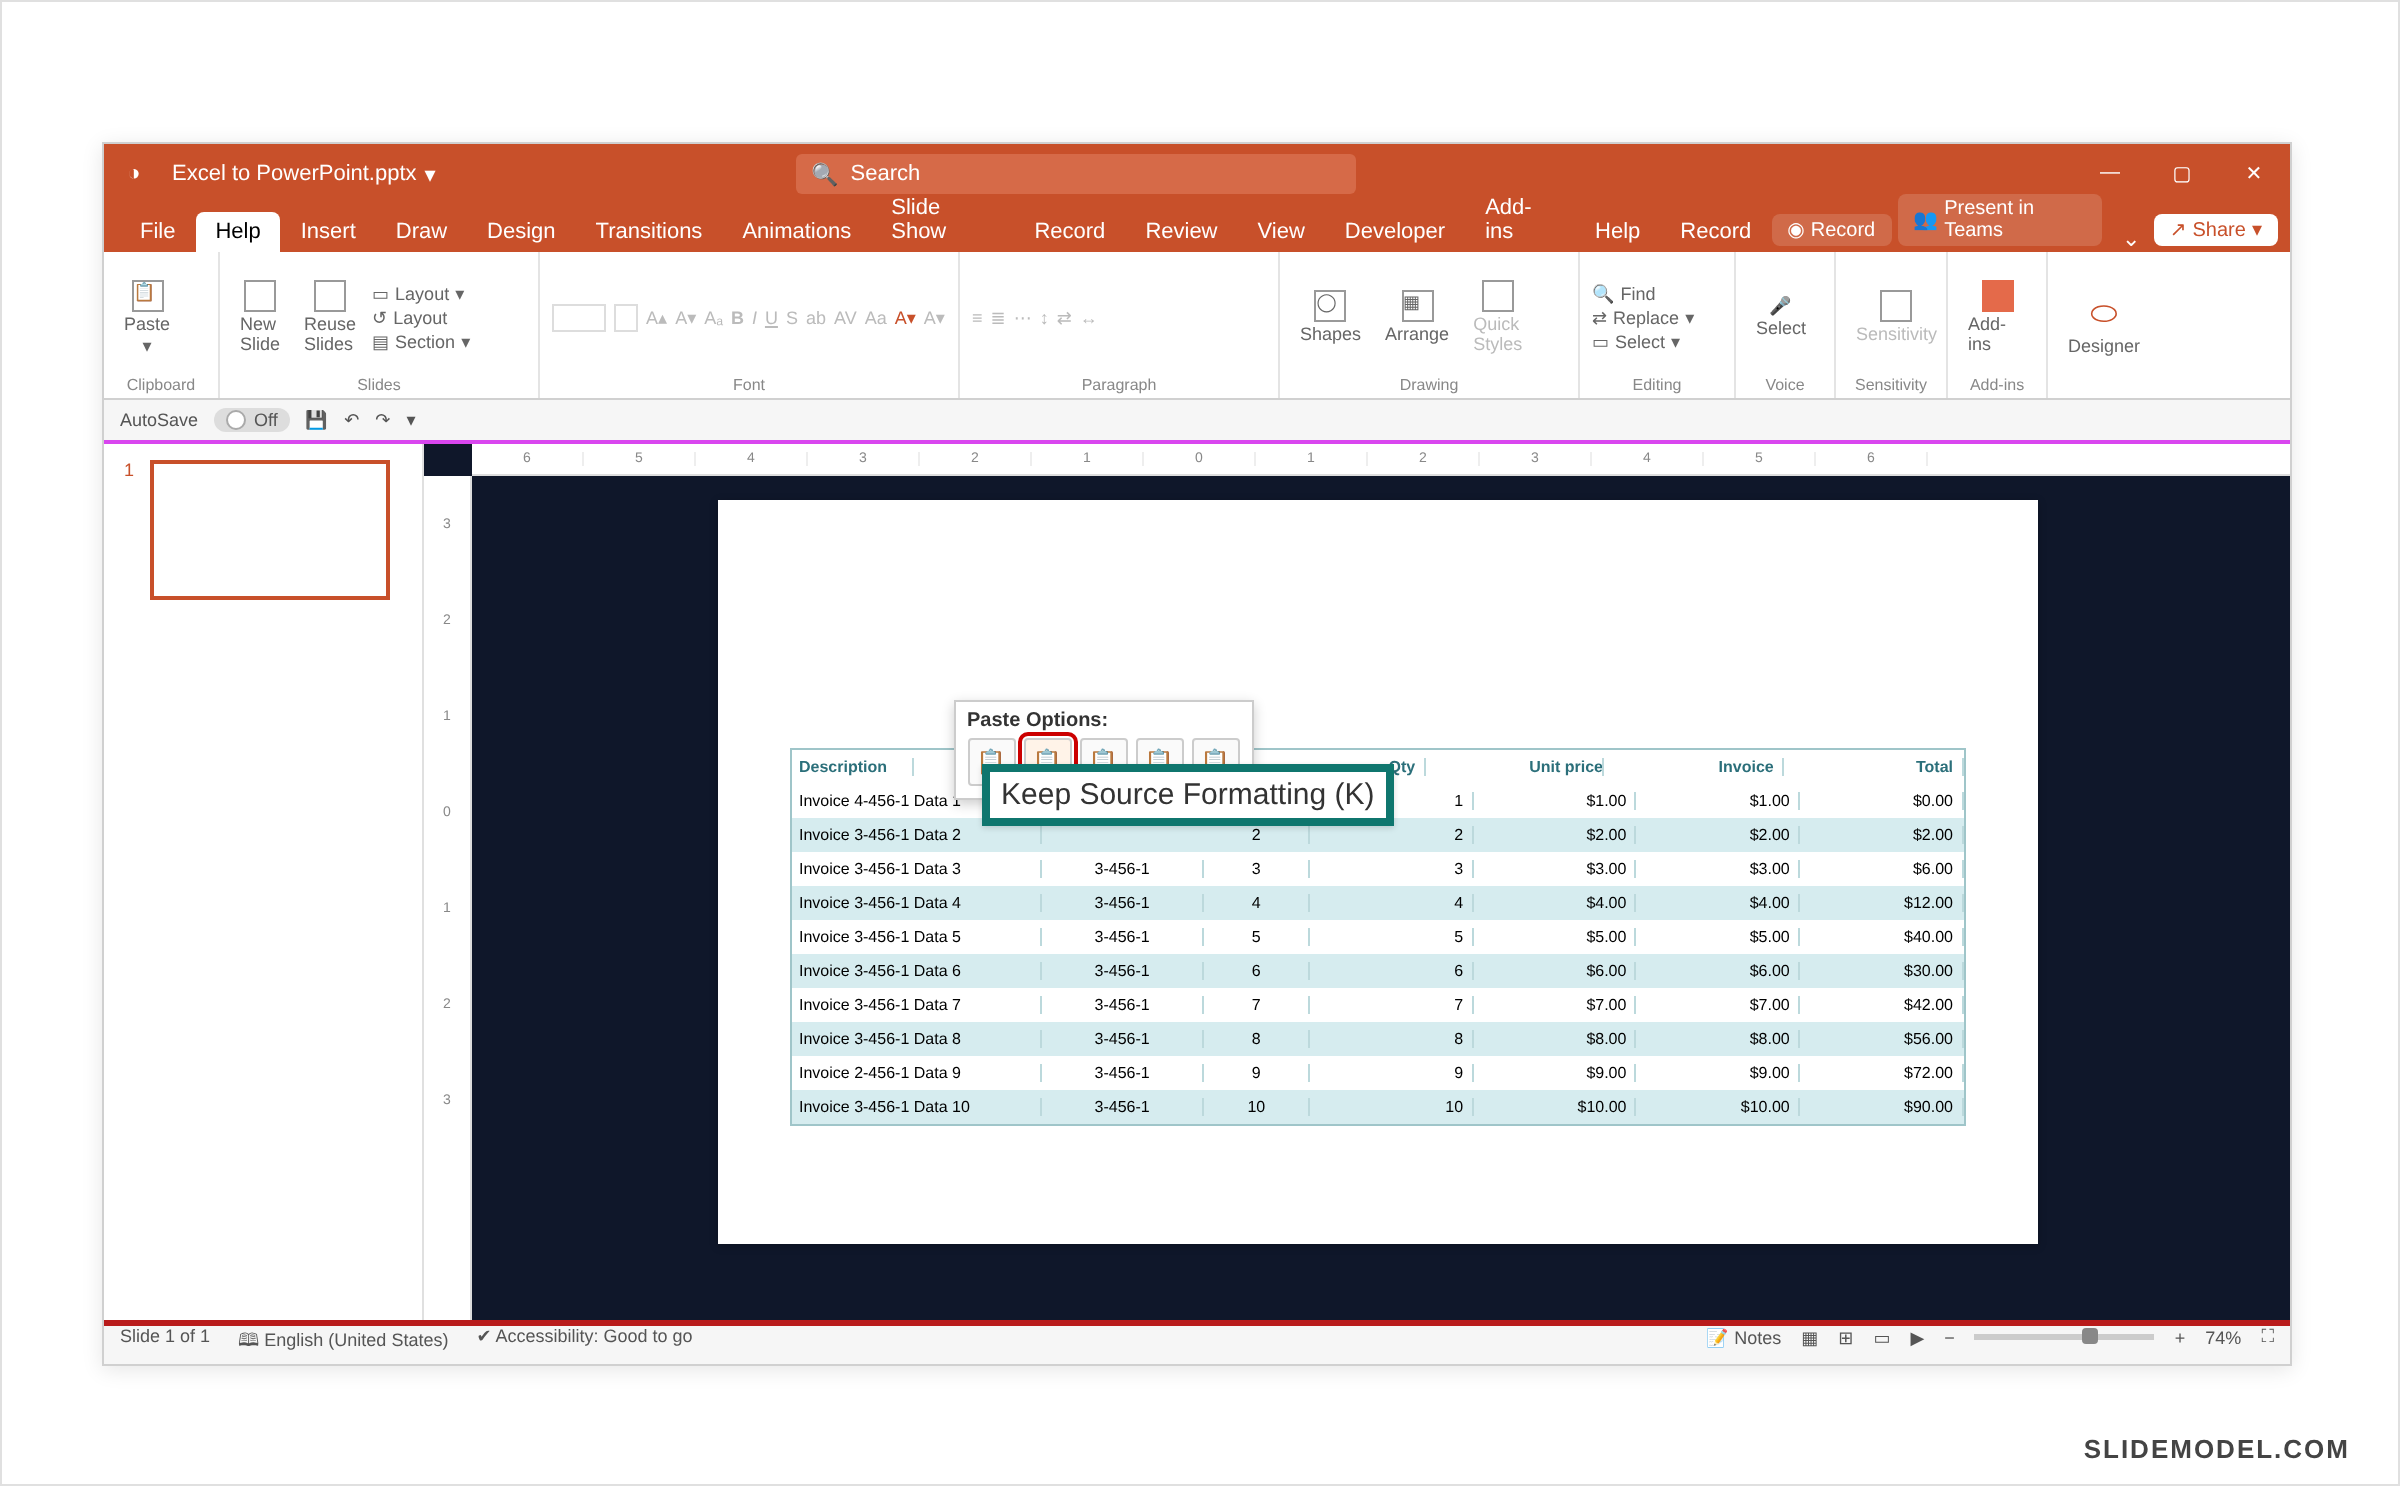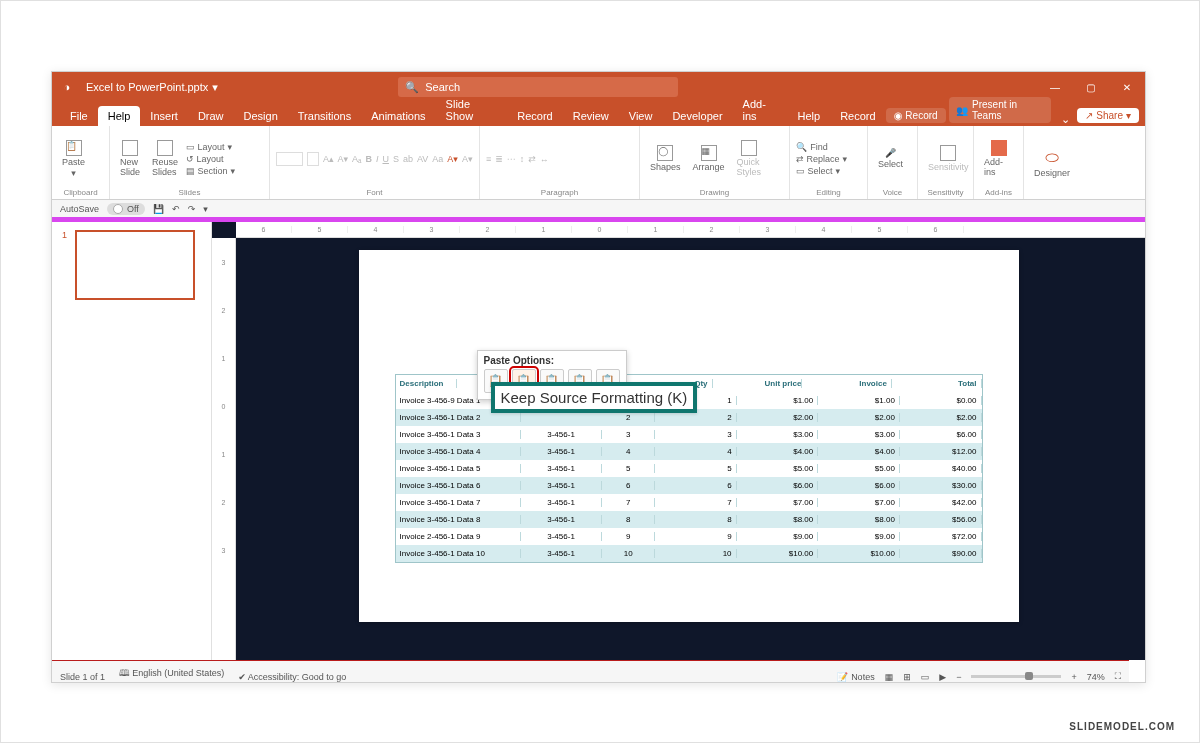--- a/index.html
+++ b/index.html
@@ -24,21 +24,21 @@
   
   .ribbon { height: 74px; background: #fff; border-bottom: 1px solid #d0d0d0; display: flex; font-size: 9px; color: #555; }
   .group { border-right: 1px solid #e4e4e4; padding: 3px 6px 0 6px; display: flex; flex-direction: column; }
   .group .tools { flex: 1; display: flex; align-items: center; gap: 4px; }
   .group .glabel { text-align: center; font-size: 8px; color: #888; padding-bottom: 2px; }
   .rbt { display: flex; flex-direction: column; align-items: center; gap: 1px; padding: 2px 4px; color:#666; }
   .vstack { display:flex; flex-direction:column; gap:2px; font-size:9px; color:#666; }
   .vstack div { display:flex; align-items:center; gap:3px; }
   .dim { color:#bbb; }
   
-  .qat { height: 22px; background: #f6f6f6; border-bottom: 5px solid #d946ef; display:flex; align-items:center; font-size:9px; color:#555; padding:0 8px; gap:8px; }
+  .qat { height: 22px; background: #f6f6f6; border-bottom: 2px solid #d946ef; display:flex; align-items:center; font-size:9px; color:#555; padding:0 8px; gap:8px; }
   .qat .pill { background:#ddd; border-radius:8px; padding:1px 6px; display:flex; align-items:center; gap:4px; }
   .qat .dot { width:10px; height:10px; border-radius:50%; background:#fff; border:1px solid #aaa; }
   
   .work { position:absolute; top:150px; bottom:22px; left:0; right:0; display:flex; background:#eeeeee; }
   .thumbs { width:160px; background:#fff; border-right:1px solid #e0e0e0; padding:8px 10px; }
   .thumbs .num { font-size:9px; color:#c8502a; vertical-align:top; display:inline-block; }
   .thumbs .slide-th { width:120px; height:70px; border:2px solid #c8502a; background:#fff; display:inline-block; margin-left:4px; }
   .editor { flex:1; position:relative; background:#0f172a; }
   .ruler-h { position:absolute; top:0; left:24px; right:0; height:16px; background:#fff; border-bottom:1px solid #ddd; font-size:7px; color:#888; display:flex; align-items:center; overflow:hidden;}
   .ruler-h span { width:56px; text-align:center; border-right:1px solid #eee; }
@@ -55,26 +55,26 @@
   .tbl .cell { border-right:1px solid #bcd9dc; padding:0 4px; overflow:hidden; white-space:nowrap; }
   .c-desc{flex:1.6;text-align:left;} .c-inv{flex:1;text-align:center;} .c-item{flex:.6;text-align:center;} .c-qty{flex:1;text-align:right;} .c-up{flex:1;text-align:right;} .c-disc{flex:1;text-align:right;} .c-tot{flex:1;text-align:right;border-right:none;}
   
   .popup { position:absolute; top:100px; left:118px; background:#fff; border:1px solid #ccc; box-shadow:0 2px 6px rgba(0,0,0,.2); padding:4px 6px 6px 6px; font-size:10px; z-index:10; }
   .popup .ptitle { font-weight:600; color:#333; margin-bottom:3px; }
   .pops { display:flex; gap:4px; }
   .pops .opt { width:24px; height:24px; border:1px solid #ccc; border-radius:2px; display:flex; align-items:center; justify-content:center; font-size:12px; color:#b57b2e; background:#fafafa; position:relative;}
   .pops .opt.sel { outline:2px solid #c00; outline-offset:1px; background:#fff3e8;}
   .tooltip { position:absolute; top:132px; left:132px; background:#fff; border:4px solid #0f766e; font-size:15px; padding:3px 6px; color:#333; box-shadow:0 1px 3px rgba(0,0,0,.15); z-index:11; }
   
-  .status { position:absolute; bottom:0; left:0; right:16px; height:22px; background:#f6f6f6; border-top:1px solid #b91c1c; display:flex; align-items:flex-end; font-size:9px; color:#555; padding:0 8px; gap:14px; }
+  .status { position:absolute; bottom:0; left:0; right:0; height:22px; background:#f6f6f6; border-top:3px solid #b91c1c; display:flex; align-items:flex-start; font-size:9px; color:#555; padding:0 8px; gap:14px; }
   .status .right { margin-left:auto; display:flex; align-items:center; gap:10px; }
   .slider { width:90px; height:3px; background:#ccc; position:relative; }
   .slider .knob { position:absolute; left:60%; top:-3px; width:8px; height:8px; background:#888; border-radius:2px; }
   
-  .wm { position:absolute; right:24px; bottom:10px; font-size:10px; letter-spacing:1px; color:#444; font-weight:600; }
+  .wm { position:absolute; right:24px; bottom:10px; font-size:13px; letter-spacing:1px; color:#444; font-weight:600; }
   
   .sq { width:16px;height:16px;border:1px solid #999; background:#fff; }
 </style>
 </head>
 <body>
 
 <div class="frame">
   <div class="app">
 
     <div class="titlebar">
@@ -316,21 +316,21 @@
                 <div class="cell c-desc">Description</div>
                 <div class="cell c-inv">Invoice #</div>
                 <div class="cell c-item">Item #</div>
                 <div class="cell c-qty">Qty</div>
                 <div class="cell c-up">Unit price</div>
                 <div class="cell c-disc">Invoice</div>
                 <div class="cell c-tot">Total</div>
               </div>
               <div id="tbody">
                   <div class="row odd">
-                    <div class="cell c-desc">Invoice 3-456-9 Data 1</div>
+                    <div class="cell c-desc">Invoice 4-456-1 Data 1</div>
                     <div class="cell c-inv">3-456-1</div>
                     <div class="cell c-item">1</div>
                     <div class="cell c-qty">1</div>
                     <div class="cell c-up">$1.00</div>
                     <div class="cell c-disc">$1.00</div>
                     <div class="cell c-tot">$0.00</div>
                   </div>
                   <div class="row even">
                     <div class="cell c-desc">Invoice 3-456-1 Data 2</div>
                     <div class="cell c-inv"></div>

